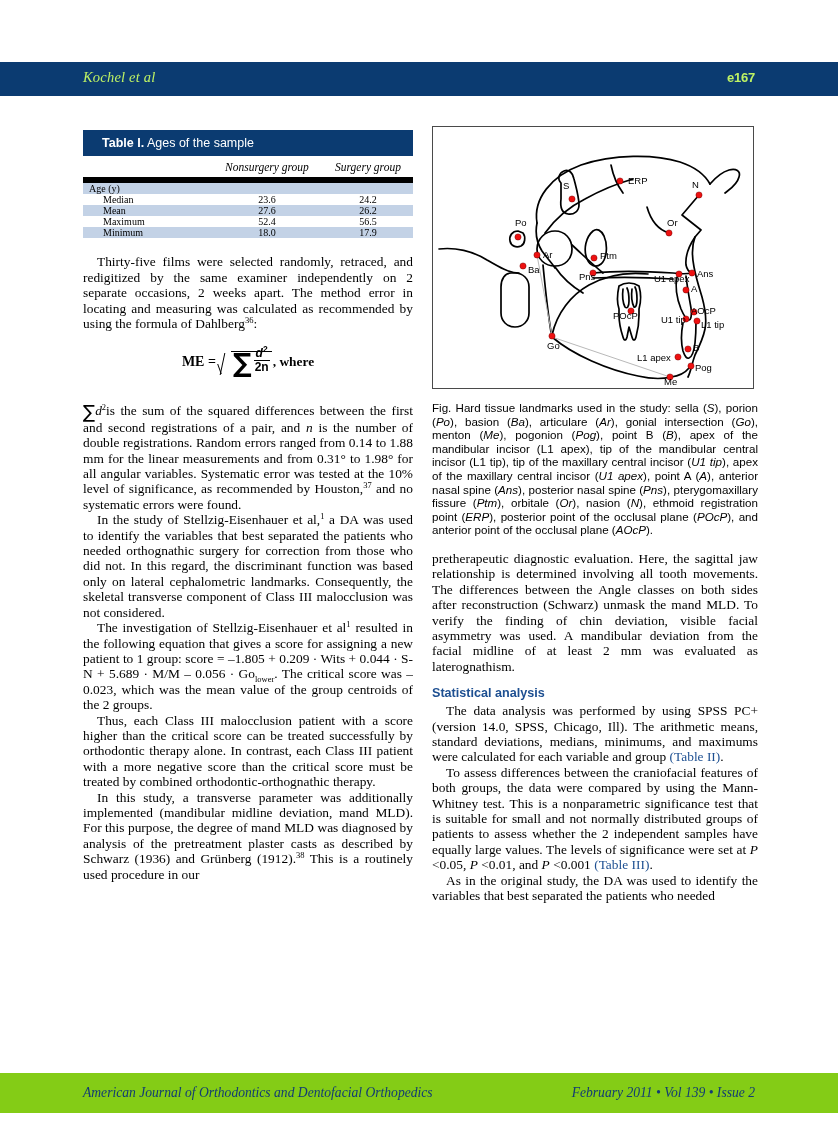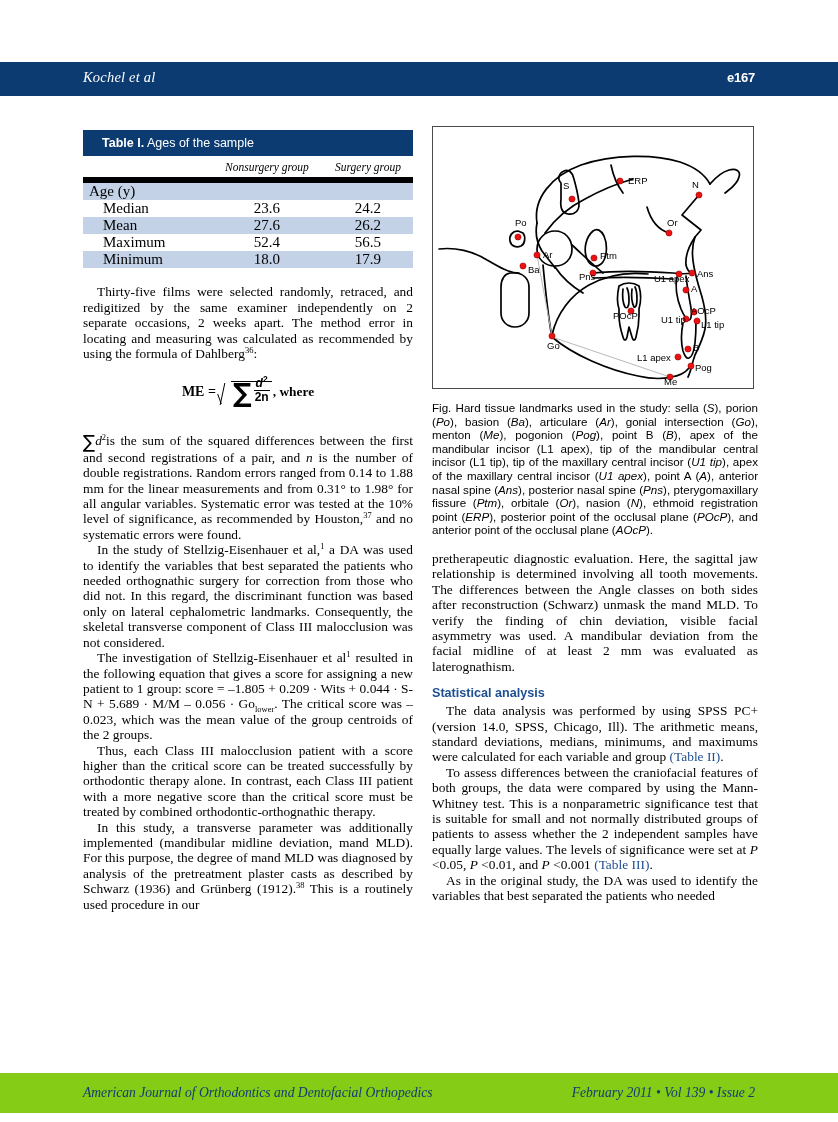--- a/index.html
+++ b/index.html
@@ -17,21 +17,21 @@
   }
 
   
   .running-head {
     position: absolute;
     left: 0;
     top: 62px;
     width: 838px;
     height: 34px;
     background: #0b3b71;
-    color: #ffffff;
+    color: #bef264;
   }
   .running-head .rh-author {
     position: absolute;
     left: 83px;
     top: 7px;
     font-style: italic;
     font-size: 14.5px;
     letter-spacing: 0.2px;
     font-family: "Liberation Serif", serif;
   }
@@ -90,21 +90,21 @@
     font-size: 11.5px;
     padding: 5px 4px 4px 4px;
     text-align: center;
     border-bottom: 6px solid #000000;
     background: #ffffff;
   }
   table.data th.col-label { width: 120px; }
   table.data td {
     padding: 0 4px;
     text-align: center;
-    font-size: 15px;
+    font-size: 10px;
   }
   table.data td.rowhead {
     text-align: left;
     padding-left: 6px;
   }
   table.data td.rowhead-indent {
     text-align: left;
     padding-left: 20px;
   }
   table.data tr.shade td {

